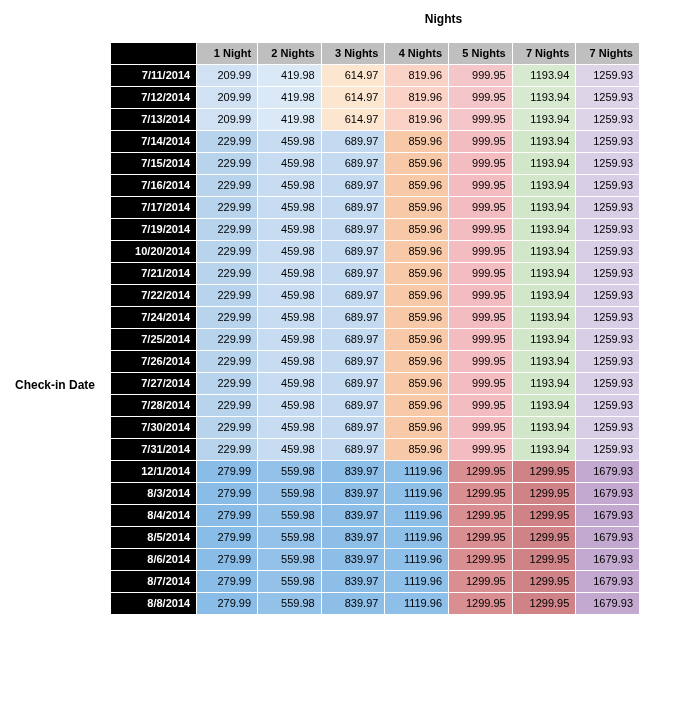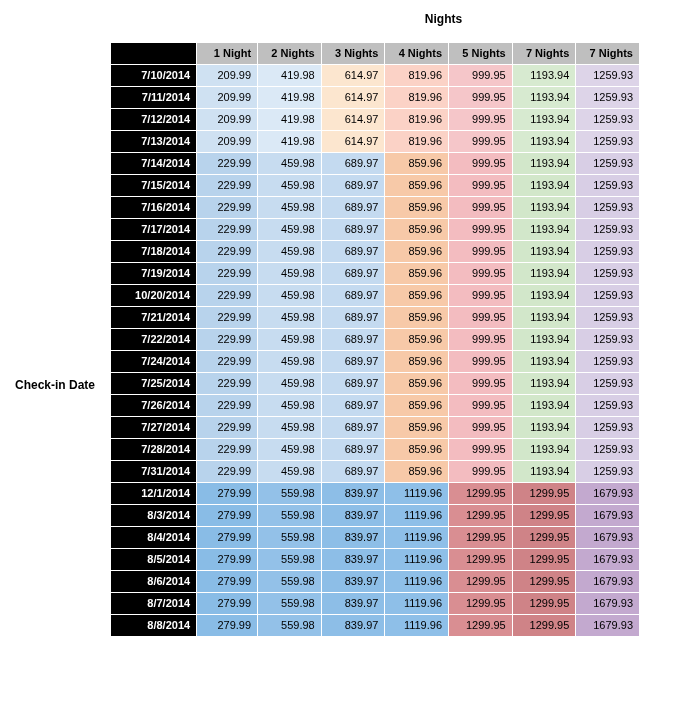--- a/index.html
+++ b/index.html
@@ -98,30 +98,20 @@
           <th class="colhead">2 Nights</th>
           <th class="colhead">3 Nights</th>
           <th class="colhead">4 Nights</th>
           <th class="colhead">5 Nights</th>
           <th class="colhead">7 Nights</th>
           <th class="colhead">7 Nights</th>
         </tr>
     </thead>
     <tbody>
         <tr>
-          <td class="rowhead">7/10/2014</td>
-          <td style="background: rgb(207, 225, 242);">209.99</td>
-          <td style="background: rgb(219, 233, 246);">419.98</td>
-          <td style="background: rgb(252, 230, 207);">614.97</td>
-          <td style="background: rgb(251, 210, 198);">819.96</td>
-          <td style="background: rgb(245, 198, 201);">999.95</td>
-          <td style="background: rgb(215, 234, 208);">1193.94</td>
-          <td style="background: rgb(221, 212, 232);">1259.93</td>
-        </tr>
-        <tr>
           <td class="rowhead">7/11/2014</td>
           <td style="background: rgb(207, 225, 242);">209.99</td>
           <td style="background: rgb(219, 233, 246);">419.98</td>
           <td style="background: rgb(252, 230, 207);">614.97</td>
           <td style="background: rgb(251, 210, 198);">819.96</td>
           <td style="background: rgb(245, 198, 201);">999.95</td>
           <td style="background: rgb(215, 234, 208);">1193.94</td>
           <td style="background: rgb(221, 212, 232);">1259.93</td>
         </tr>
         <tr>
@@ -178,30 +168,20 @@
           <td class="rowhead">7/17/2014</td>
           <td style="background: rgb(184, 211, 236);">229.99</td>
           <td style="background: rgb(199, 220, 240);">459.98</td>
           <td style="background: rgb(196, 218, 240);">689.97</td>
           <td style="background: rgb(247, 201, 168);">859.96</td>
           <td style="background: rgb(243, 188, 192);">999.95</td>
           <td style="background: rgb(210, 231, 202);">1193.94</td>
           <td style="background: rgb(216, 206, 229);">1259.93</td>
         </tr>
         <tr>
-          <td class="rowhead">7/18/2014</td>
-          <td style="background: rgb(184, 211, 236);">229.99</td>
-          <td style="background: rgb(199, 220, 240);">459.98</td>
-          <td style="background: rgb(196, 218, 240);">689.97</td>
-          <td style="background: rgb(247, 201, 168);">859.96</td>
-          <td style="background: rgb(243, 188, 192);">999.95</td>
-          <td style="background: rgb(210, 231, 202);">1193.94</td>
-          <td style="background: rgb(216, 206, 229);">1259.93</td>
-        </tr>
-        <tr>
           <td class="rowhead">7/19/2014</td>
           <td style="background: rgb(184, 211, 236);">229.99</td>
           <td style="background: rgb(199, 220, 240);">459.98</td>
           <td style="background: rgb(196, 218, 240);">689.97</td>
           <td style="background: rgb(247, 201, 168);">859.96</td>
           <td style="background: rgb(243, 188, 192);">999.95</td>
           <td style="background: rgb(210, 231, 202);">1193.94</td>
           <td style="background: rgb(216, 206, 229);">1259.93</td>
         </tr>
         <tr>
@@ -269,20 +249,30 @@
           <td style="background: rgb(184, 211, 236);">229.99</td>
           <td style="background: rgb(199, 220, 240);">459.98</td>
           <td style="background: rgb(196, 218, 240);">689.97</td>
           <td style="background: rgb(247, 201, 168);">859.96</td>
           <td style="background: rgb(243, 188, 192);">999.95</td>
           <td style="background: rgb(210, 231, 202);">1193.94</td>
           <td style="background: rgb(216, 206, 229);">1259.93</td>
         </tr>
         <tr>
           <td class="rowhead">7/28/2014</td>
+          <td style="background: rgb(184, 211, 236);">229.99</td>
+          <td style="background: rgb(199, 220, 240);">459.98</td>
+          <td style="background: rgb(196, 218, 240);">689.97</td>
+          <td style="background: rgb(247, 201, 168);">859.96</td>
+          <td style="background: rgb(243, 188, 192);">999.95</td>
+          <td style="background: rgb(210, 231, 202);">1193.94</td>
+          <td style="background: rgb(216, 206, 229);">1259.93</td>
+        </tr>
+        <tr>
+          <td class="rowhead">7/30/2014</td>
           <td style="background: rgb(184, 211, 236);">229.99</td>
           <td style="background: rgb(199, 220, 240);">459.98</td>
           <td style="background: rgb(196, 218, 240);">689.97</td>
           <td style="background: rgb(247, 201, 168);">859.96</td>
           <td style="background: rgb(243, 188, 192);">999.95</td>
           <td style="background: rgb(210, 231, 202);">1193.94</td>
           <td style="background: rgb(216, 206, 229);">1259.93</td>
         </tr>
         <tr>
           <td class="rowhead">7/31/2014</td>

